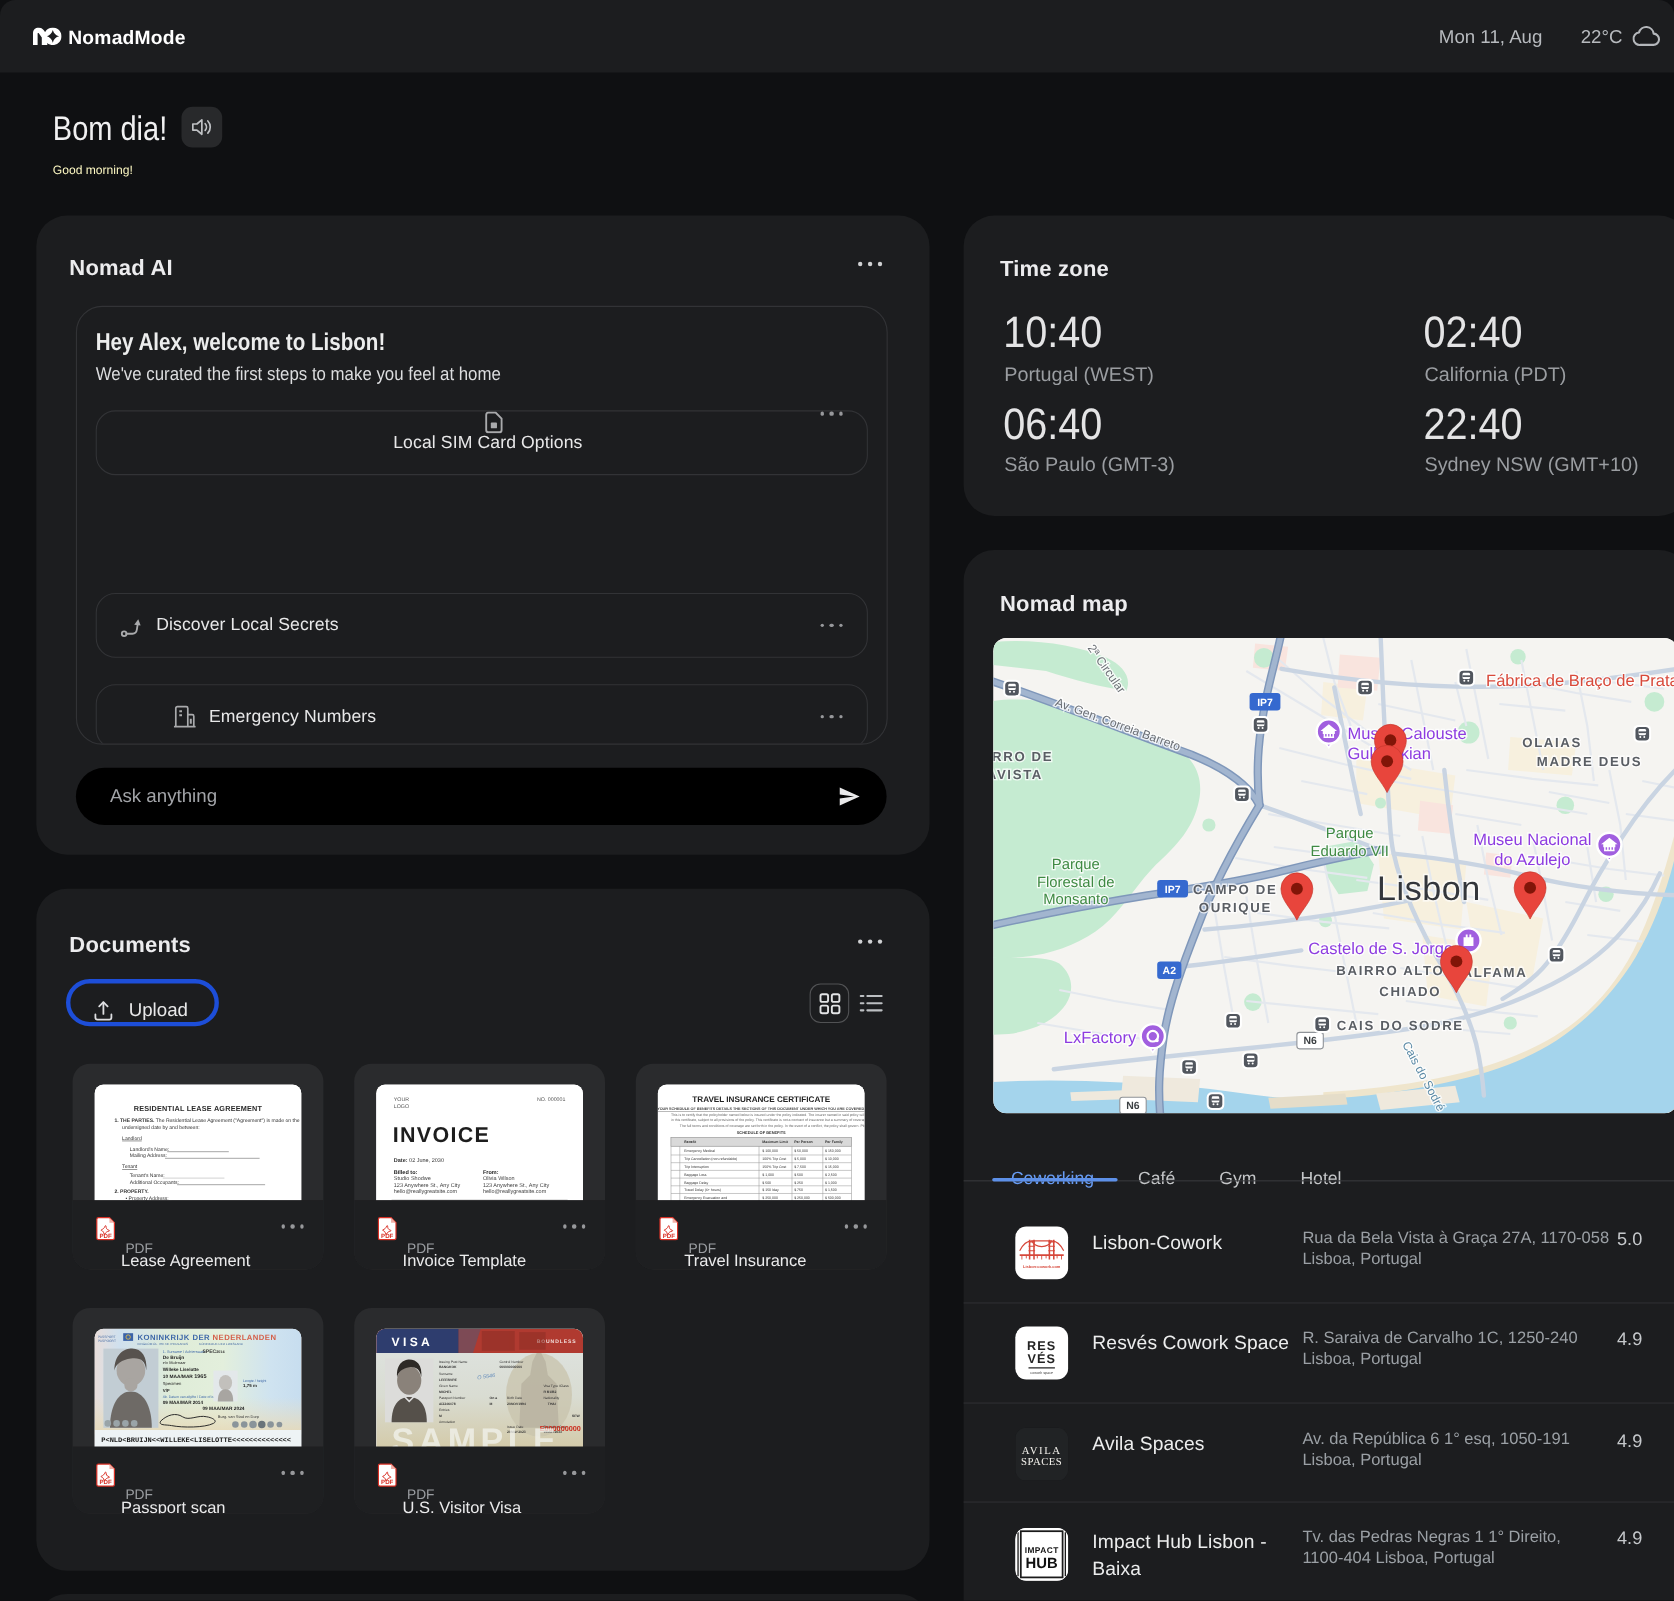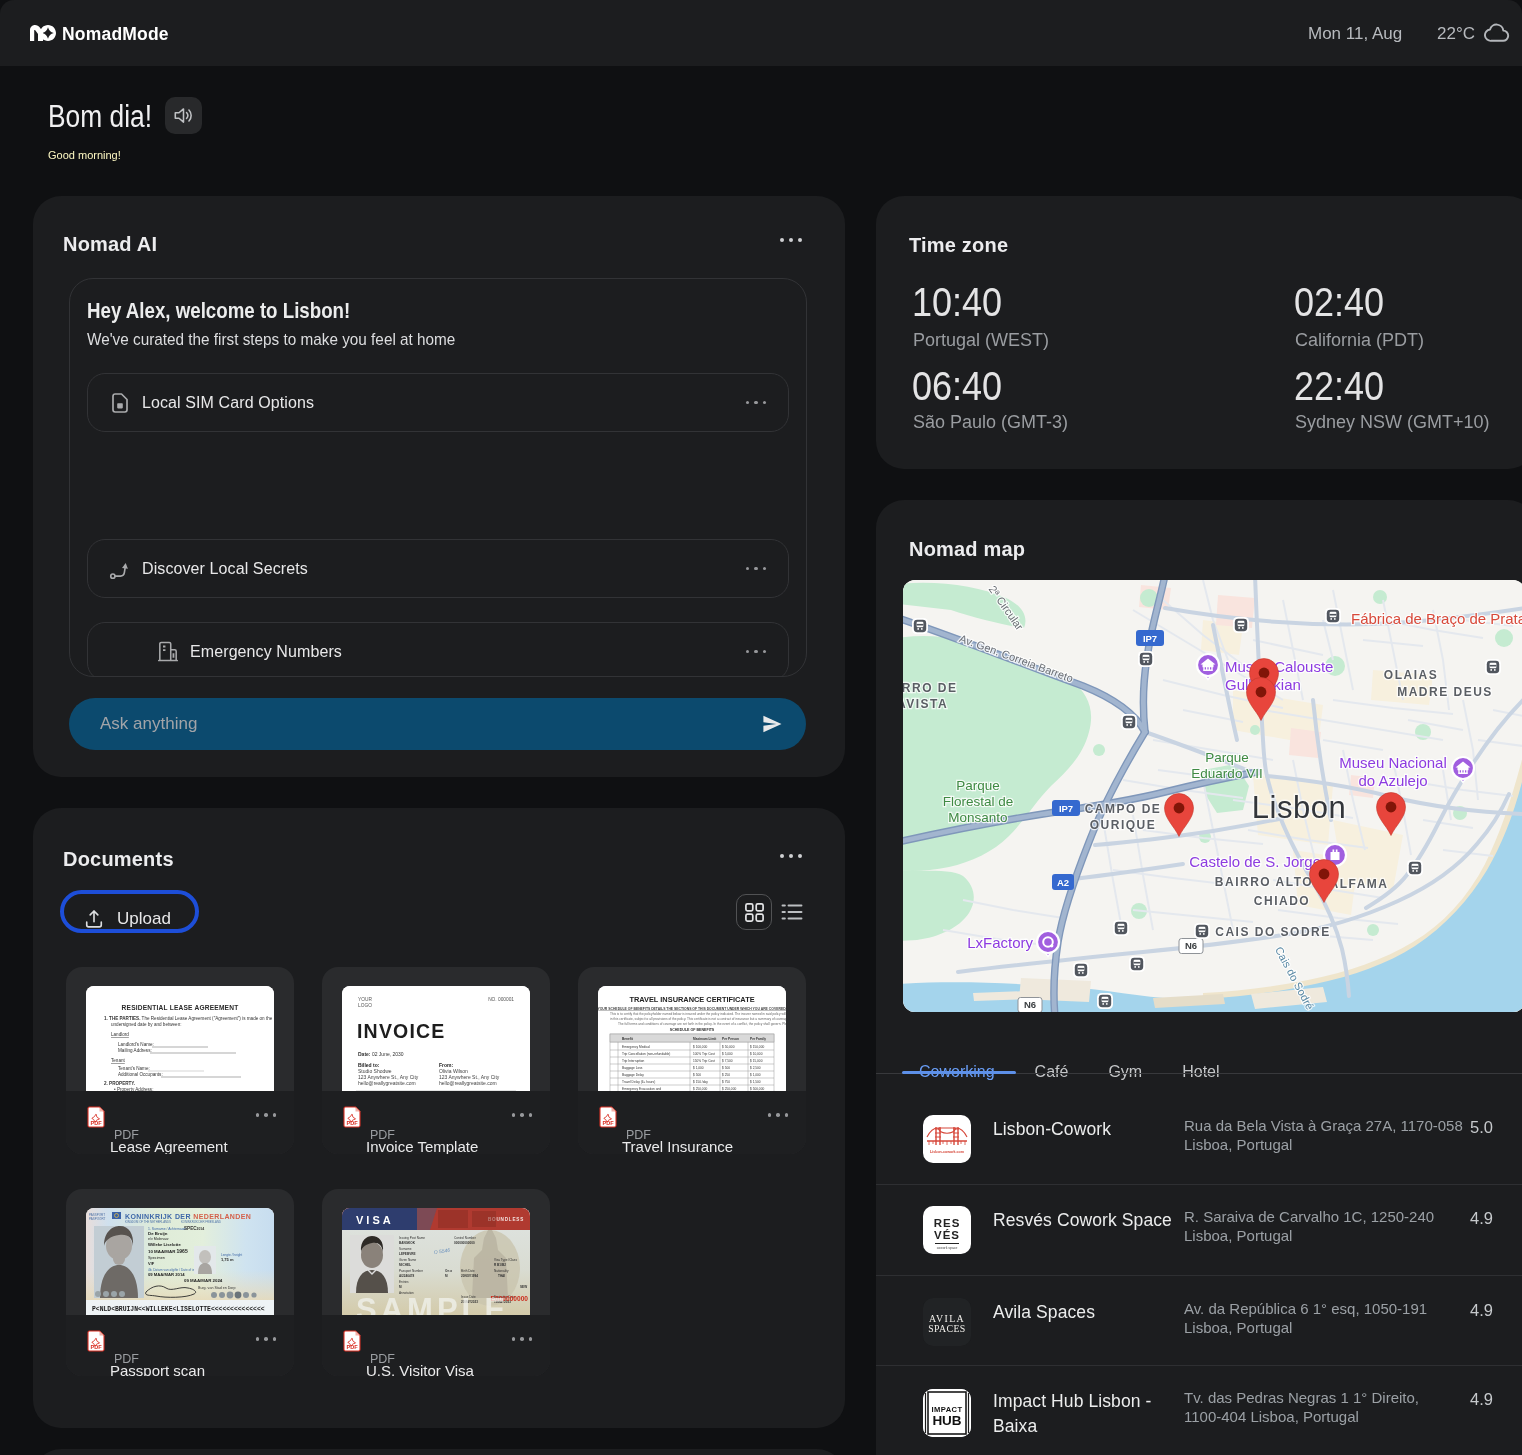--- a/index.html
+++ b/index.html
@@ -25,21 +25,21 @@
   .dots.small i { width:3.5px; height:3.5px; background:#97989b; }
   
   #ai { left:33px; top:196px; width:812px; height:581px; }
   #ai .inner { position:absolute; left:36px; top:82px; width:738px; height:399px; border:1px solid #323336; border-radius:24px; overflow:hidden; }
   #ai h3 { position:absolute; left:17px; top:19px; font-size:22px; font-weight:600; color:#eceded; transform:scaleX(.85); transform-origin:left center; }
   #ai .sub { position:absolute; left:17px; top:51px; font-size:17px; color:#dcdddf; transform:scaleX(.9); transform-origin:left center; }
   .ai-item { position:absolute; left:17px; width:702px; height:59px; border:1px solid #323336; border-radius:18px; display:flex; align-items:center; }
   .ai-item .ic { margin-left:21px; width:22px; display:flex; justify-content:center; }
   .ai-item .tx { margin-left:11px; font-size:16px; color:#e8e8e9; letter-spacing:.1px; }
   .ai-item .dots { right:22px; }
-  .ask { position:absolute; left:36px; top:502px; width:737px; height:52px; background:#0c4a6e; border-radius:26px; }
+  .ask { position:absolute; left:36px; top:502px; width:737px; height:52px; background:#000000; border-radius:26px; }
   .ask .ph { position:absolute; left:31px; top:16px; font-size:17px; color:#a2a4a8; }
   .ask svg { position:absolute; right:22px; top:14px; }
   
   #docs { left:33px; top:808px; width:812px; height:620px; }
   .upload { position:absolute; left:27px; top:82px; width:139px; height:43px; border:4px solid #1d4ed8; border-radius:22px; display:flex; align-items:flex-end; }
   .upload .tx { margin-left:13px; font-size:17px; color:#e8e8e9; }
   .upload svg { margin-left:20px; }
   .gridbtn { position:absolute; left:703px; top:86px; width:36px; height:36px; border:1px solid #515254; border-radius:10px; display:flex; align-items:center; justify-content:center; }
   .listbtn { position:absolute; left:748px; top:94px; }
   .doc { position:absolute; width:228px; height:187px; background:#2a2b2d; border-radius:16px; overflow:hidden; }
@@ -98,21 +98,21 @@
 <section class="card" id="ai">
   <div class="card-title" style="left:30px; top:37px;">Nomad AI</div>
   <div class="dots" style="left:747px; top:42px;">
       <i></i>
       <i></i>
       <i></i>
     </div>
   <div class="inner">
     <h3>Hey Alex, welcome to Lisbon!</h3>
     <div class="sub">We've curated the first steps to make you feel at home</div>
-    <div class="ai-item" style="top:94px;">
+    <div class="ai-item" style="top:94px;flex-direction:column;">
         <span class="ic">
       <svg width="18" height="20" viewBox="0 0 18 20" fill="none" stroke="#a9aaac" stroke-width="1.7" stroke-linejoin="round">
             <path d="M2 3.2 C2 2 2.9 1 4.1 1 H10.5 L16 6.5 V16.8 C16 18 15.1 19 13.9 19 H4.1 C2.9 19 2 18 2 16.8 Z"></path>
             <rect x="6.2" y="10.2" width="5.6" height="5.2" fill="#a9aaac" stroke="none" rx="0.8"></rect>
           </svg>
       </span>
         <span class="tx">Local SIM Card Options</span>
         <div class="dots small" style="right:22px;">
           <i></i>
           <i></i>

